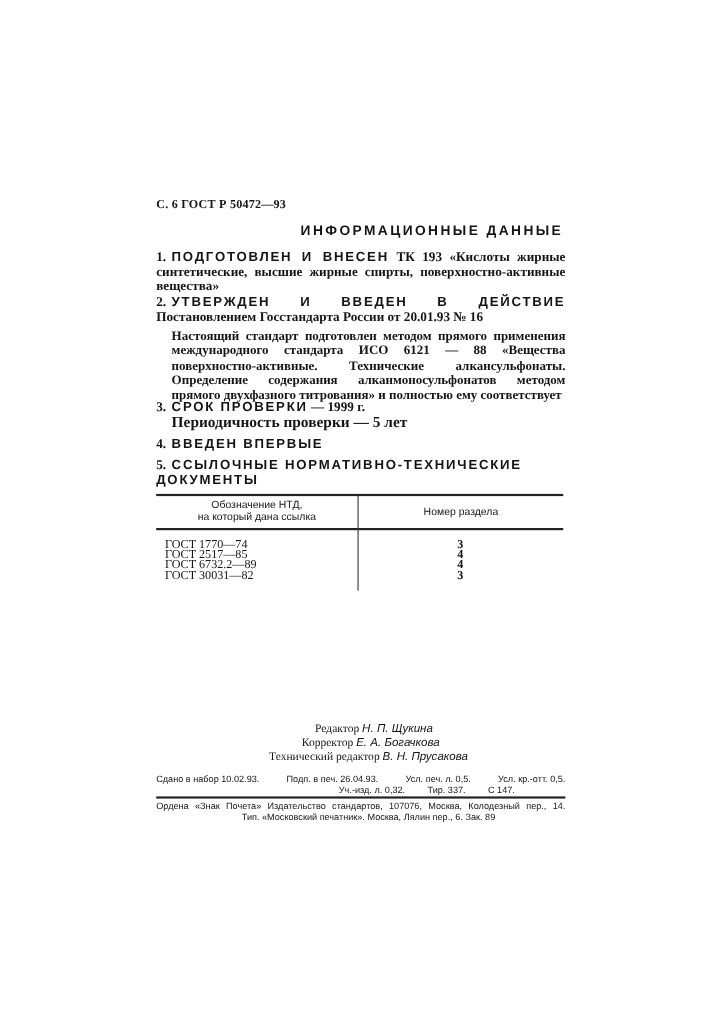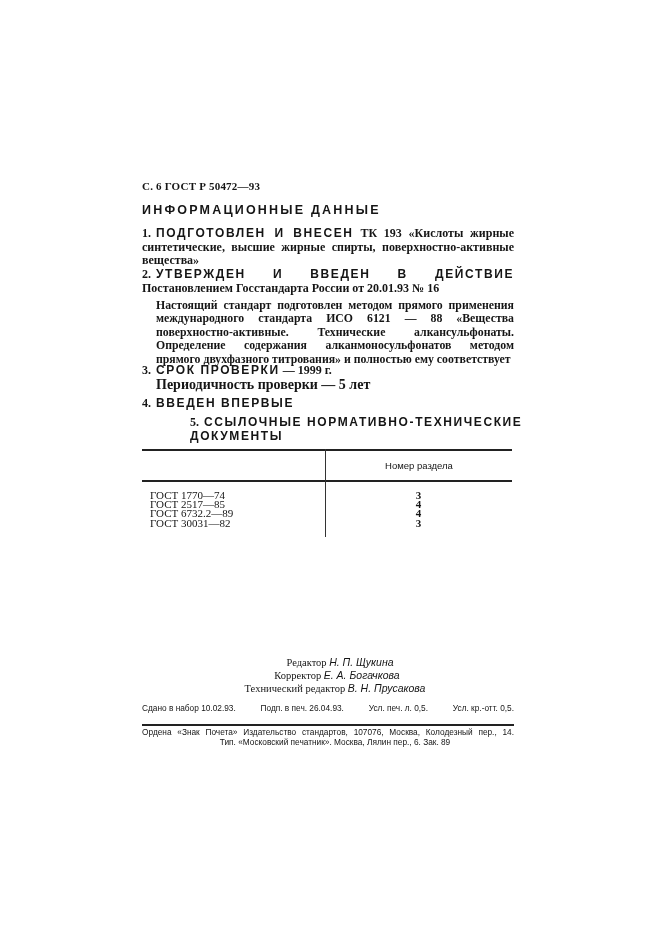--- a/index.html
+++ b/index.html
@@ -1,20 +1,20 @@
 <!DOCTYPE html>
 <html><head>
 <meta charset="utf-8">
 <style>
   html, body { margin: 0; padding: 0; background: #ffffff; }
   body { width: 661px; height: 935px; position: relative; overflow: hidden;
          font-family: "Liberation Serif", "DejaVu Serif", serif; color: #151515; }
   .abs { position: absolute; }
   .runhead { left: 142px; top: 180px; font-size: 11px; font-weight: bold; letter-spacing: 0.2px; }
-  .title { left: 142px; width: 370px; top: 203px; text-align: left; font-size: 12.5px;
+  .title { left: 142px; width: 370px; top: 203px; text-align: right; font-size: 12.5px;
            font-weight: bold; letter-spacing: 2.2px; font-family: "Liberation Sans", "DejaVu Sans", sans-serif; }
   .sect { left: 142px; width: 372px; font-size: 12px; line-height: 13.6px; font-weight: bold; text-align: justify; }
   .sect .num { display: inline-block; width: 14px; }
   .sect .caps { font-family: "Liberation Sans", "DejaVu Sans", sans-serif; letter-spacing: 1.6px; font-size: 12px; }
   .indent { padding-left: 14px; }
   .body-p { left: 156px; width: 358px; top: 299px; font-size: 11.8px; line-height: 13.4px;
             font-weight: bold; text-align: justify; }
   .sub { font-weight: bold; font-size: 14px; }
   
   .tbl { left: 142px; top: 449px; width: 370px; height: 88px; }
@@ -63,26 +63,30 @@
 <div class="abs sect" style="top:364px;">
   <span class="num">3.</span><span class="caps">СРОК ПРОВЕРКИ</span>
   <span>— 1999 г.</span>
   <div class="indent sub">Периодичность проверки — 5 лет</div>
 </div>
 
 <div class="abs sect" style="top:397px;">
   <span class="num">4.</span><span class="caps">ВВЕДЕН ВПЕРВЫЕ</span>
 </div>
 
-<div class="abs sect" style="top:416px; text-align:left;margin-left:48px;">
+<div class="abs sect" style="top:416px; text-align:left;">
   <span class="num">5.</span><span class="caps">ССЫЛОЧНЫЕ НОРМАТИВНО-ТЕХНИЧЕСКИЕ ДОКУМЕНТЫ</span>
 </div>
 
 <div class="abs tbl">
   <div class="rule-top"></div>
+  <div class="th1">
+    <div>Обозначение НТД,</div>
+    <div>на который дана ссылка</div>
+  </div>
   <div class="th2">Номер раздела</div>
   <div class="rule-mid"></div>
   <div class="vdiv"></div>
   <div class="rows">
     <div class="row">
       <span class="c1">ГОСТ 1770—74</span>
       <span class="c2">3</span>
     </div>
     <div class="row">
       <span class="c1">ГОСТ 2517—85</span>
@@ -114,18 +118,23 @@
   </div>
 </div>
 
 <div class="abs imprint1">
   <div class="imp-row">
     <span>Сдано в набор 10.02.93.</span>
     <span>Подп. в печ. 26.04.93.</span>
     <span>Усл. печ. л. 0,5.</span>
     <span>Усл. кр.-отт. 0,5.</span>
   </div>
+  <div class="imp-row2">
+    <span>Уч.-изд. л. 0,32.</span><span class="spacer"></span>
+    <span>Тир. 337.</span><span class="spacer"></span>
+    <span>С 147.</span>
+  </div>
 </div>
 <div class="abs sep"></div>
 <div class="abs imprint2">
   <div class="l1">Ордена «Знак Почета» Издательство стандартов, 107076, Москва, Колодезный пер., 14.</div>
   <div class="l2">Тип. «Московский печатник». Москва, Лялин пер., 6. Зак. 89</div>
 </div>
 
 </body></html>

